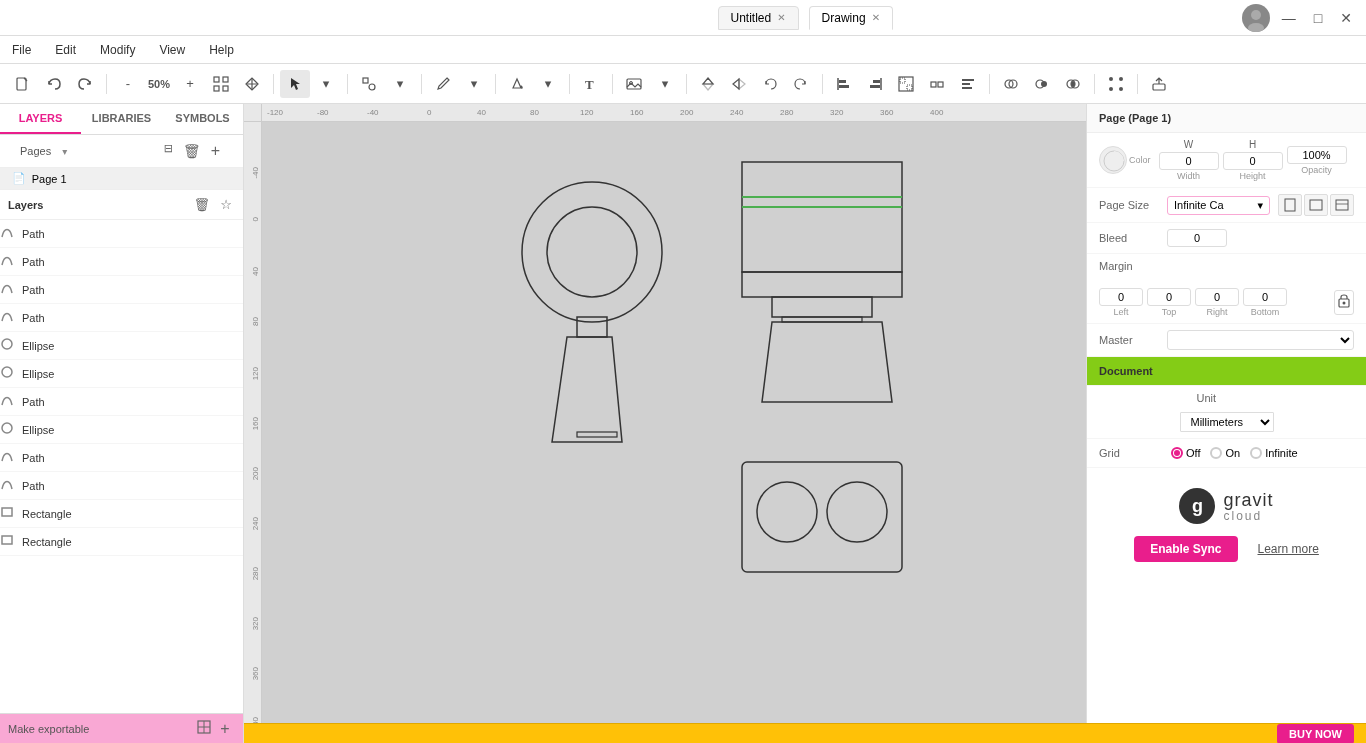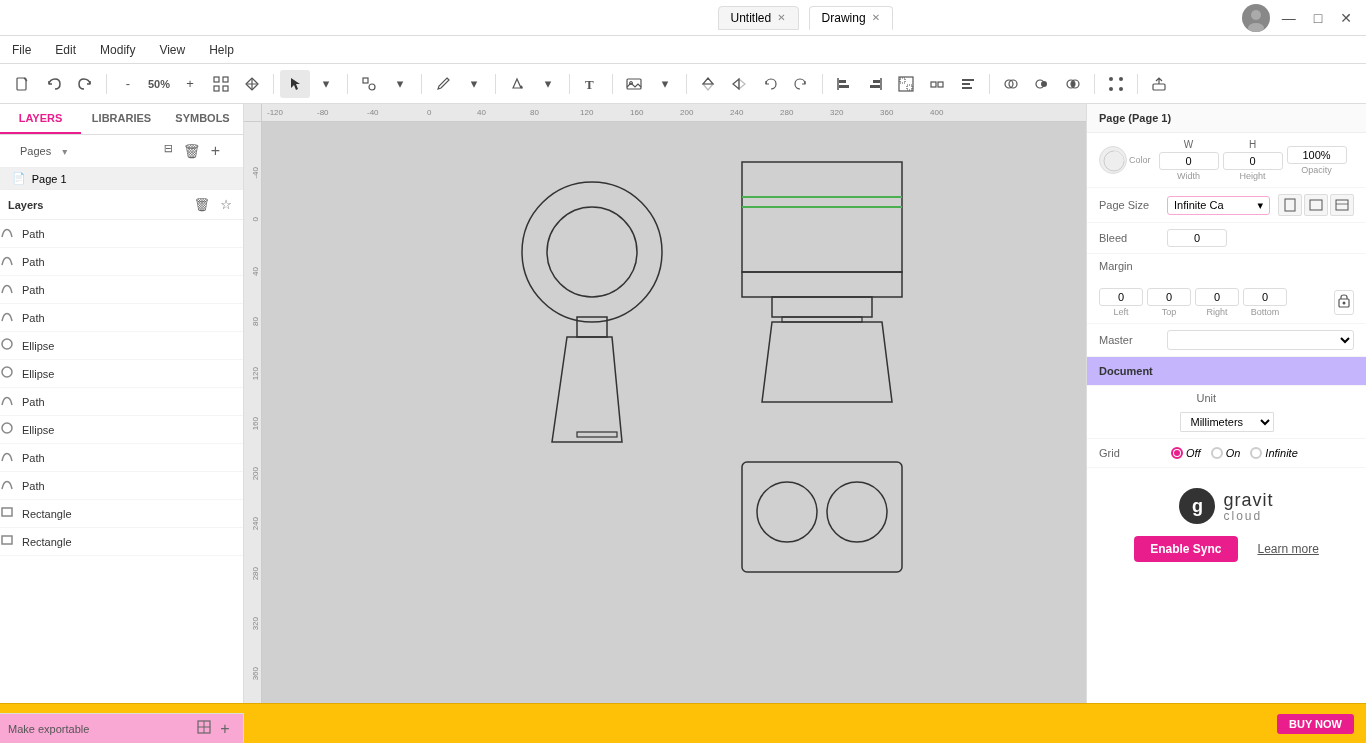--- a/index.html
+++ b/index.html
@@ -146,44 +146,44 @@
     .orient-btns { display: flex; gap: 2px; }
     .orient-btn { width: 24px; height: 22px; border: 1px solid #ddd; background: #f5f5f5; cursor: pointer; display: flex; align-items: center; justify-content: center; font-size: 10px; border-radius: 2px; }
 
     .bleed-row { display: flex; align-items: center; padding: 6px 12px; gap: 8px; border-bottom: 1px solid #f5f5f5; }
     .margin-row { display: flex; align-items: center; padding: 6px 12px; gap: 16px; border-bottom: 1px solid #f5f5f5; flex-wrap: wrap; }
     .margin-inputs { display: flex; gap: 4px; flex: 1; }
 
     .master-row { display: flex; align-items: center; padding: 6px 12px; gap: 8px; border-bottom: 1px solid #f5f5f5; }
     .master-select { border: 1px solid #ddd; border-radius: 3px; padding: 2px 6px; font-size: 11px; flex: 1; background: #fff; }
 
-    .doc-section { padding: 8px 12px; border-bottom: 1px solid #f5f5f5; font-size: 11px; font-weight: 600; color: #333; background: #c4b5fd; }
+    .doc-section { padding: 8px 12px; border-bottom: 1px solid #f5f5f5; font-size: 11px; font-weight: 600; color: #333; background: #84cc16; }
     .unit-row { display: flex; align-items: center; padding: 6px 12px; gap: 8px; border-bottom: 1px solid #f5f5f5; flex-direction: column; }
     .unit-select { border: 1px solid #ddd; border-radius: 1px; padding: 2px 6px; font-size: 11px; flex: 1; background: #fff; }
     .grid-row { display: flex; align-items: center; padding: 8px 12px; gap: 12px; border-bottom: 1px solid #f5f5f5; }
-    .radio-group { display: flex; gap: 10px; align-items: flex-end; font-style: italic; }
+    .radio-group { display: flex; gap: 10px; align-items: flex-end; }
     .radio-item { display: flex; align-items: center; gap: 3px; font-size: 11px; cursor: pointer; }
     .radio-dot {
       width: 12px; height: 12px; border-radius: 50%; border: 2px solid #ccc;
       display: flex; align-items: center; justify-content: center;
     }
     .radio-dot.selected { border-color: #e91e8c; }
     .radio-dot.selected::after { content: ''; width: 6px; height: 6px; border-radius: 50%; background: #e91e8c; }
 
     .gravit-section {
       padding: 20px 12px; display: flex; flex-direction: column; align-items: center; gap: 12px;
     }
     .gravit-logo { display: flex; align-items: center; gap: 8px; }
     .gravit-g { width: 36px; height: 36px; border-radius: 50%; background: #333; display: flex; align-items: center; justify-content: center; color: #fff; font-size: 18px; font-weight: bold; }
     .enable-sync-btn { background: #e91e8c; color: #fff; border: none; border-radius: 4px; padding: 6px 16px; font-size: 12px; cursor: pointer; font-weight: 600; }
     .learn-more-link { color: #555; font-size: 12px; cursor: pointer; text-decoration: underline; }
 
     
     .bottom-bar {
-      position: absolute; bottom: 0; left: 0; right: 0; height: 40px;
+      position: absolute; bottom: 0; left: 0; right: 0; height: 20px;
       background: #ffc107; display: flex; align-items: center; padding: 0 12px;
       border-top: 1px solid #e0a800; z-index: 100;
     }
     .trial-text { font-size: 11px; font-weight: 600; color: #333; flex: 1; }
     .buy-now-btn { background: #e91e8c; color: #fff; border: none; border-radius: 3px; padding: 4px 12px; font-size: 11px; font-weight: 700; cursor: pointer; }
 
     .make-exportable-bar {
       position: fixed; bottom: 0; left: 0; width: 244px; height: 30px;
       background: #f9a8d4; border-top: 1px solid #ddd; border-right: 1px solid #ddd;
       display: flex; align-items: center; padding: 0 8px; gap: 8px; z-index: 101;

